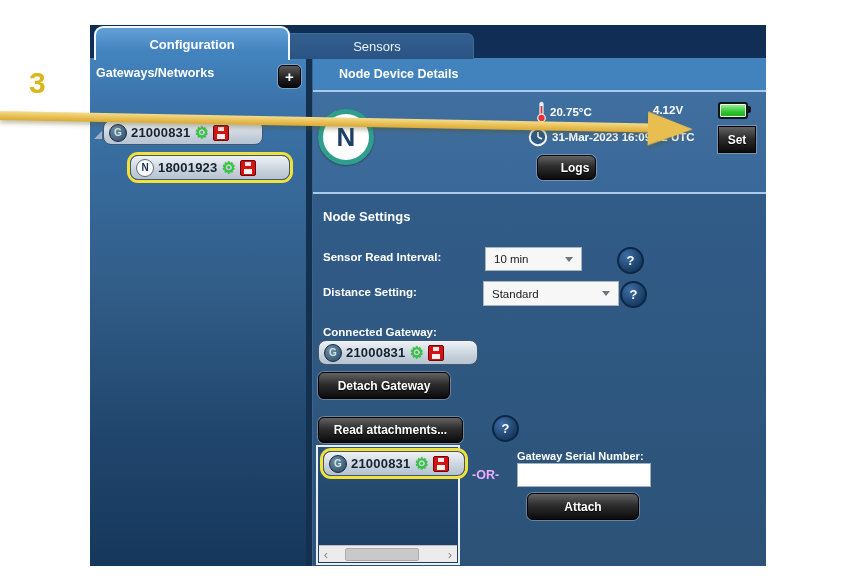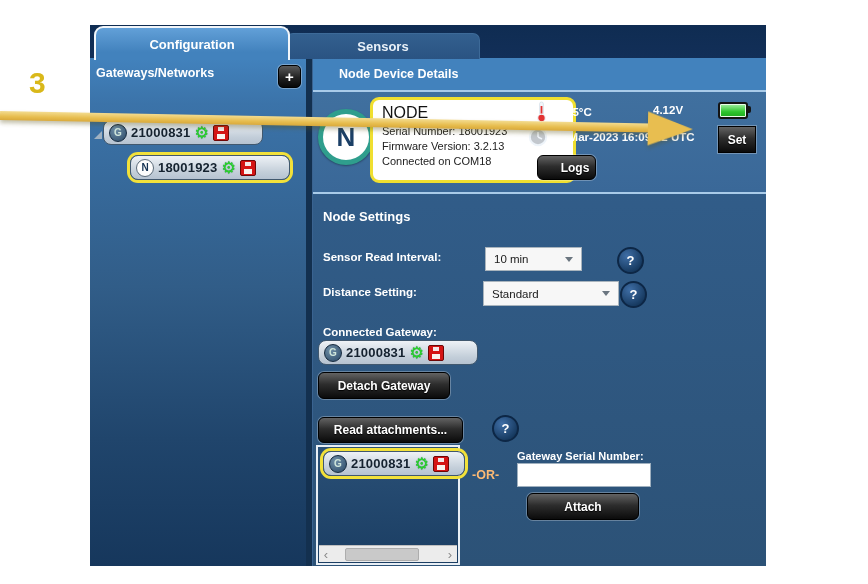--- a/index.html
+++ b/index.html
@@ -15,24 +15,24 @@
 
   
   .tabbar{left:0;top:0;width:676px;height:33px;background:linear-gradient(#0f2c52,#122f58);}
   .tab-active{
     left:4px;top:1px;width:192px;height:32px;z-index:3;
     background:linear-gradient(#62a0d8,#4282bd 75%);
     border:2px solid #f2f6fa;border-bottom:none;border-radius:9px 9px 0 0;
     color:#fff;font-weight:bold;font-size:13px;display:flex;align-items:center;justify-content:center;
   }
   .tab-inactive{
-    left:196px;top:8px;width:192px;height:25px;z-index:2;
+    left:190px;top:8px;width:192px;height:25px;z-index:2;
     background:linear-gradient(#33608f,#2a5382);
     border:1px solid #3d6a98;border-bottom:none;border-radius:7px 7px 0 0;
-    color:#e9f1f8;font-weight:bold;font-size:13px;display:flex;align-items:center;justify-content:center;
+    color:#e9f1f8;font-weight:normal;font-size:13px;display:flex;align-items:center;justify-content:center;
   }
 
   
   .sidebar{left:0;top:33px;width:216px;height:508px;
     background:linear-gradient(180deg,#4282bd 0%,#3b73a9 9%,#315d88 45%,#20456c 75%,#16375c 100%);}
   .sb-header{left:6px;top:8px;color:#fff;font-weight:bold;font-size:12.5px;}
   .btn-plus{left:188px;top:7px;width:21px;height:21px;border-radius:5px;
     background:linear-gradient(#5a5a5a,#222 55%,#070707);border:1px solid #000;
     box-shadow:0 0 0 1px rgba(255,255,255,.3);color:#fff;font-weight:bold;font-size:15px;
     display:flex;align-items:center;justify-content:center;line-height:1;}
@@ -104,21 +104,21 @@
   .btn-detach{left:228px;top:347px;width:130px;height:25px;}
   .btn-hide{left:228px;top:392px;width:143px;height:24px;}
 
   .listbox{left:226px;top:420px;width:144px;height:120px;background:linear-gradient(#2a5077,#1b3e63);
     border:2px solid #e9eff5;box-sizing:border-box;}
   .att-chip{position:absolute;left:5px;top:4px;width:130px;}
   .hscroll{position:absolute;left:1px;right:1px;bottom:1px;height:16px;background:#ececec;border-top:1px solid #bfbfbf;}
   .sc-btn{position:absolute;top:0;width:14px;height:16px;color:#8a8a8a;font-size:13px;display:flex;align-items:center;justify-content:center;}
   .sc-thumb{position:absolute;left:26px;top:2px;width:72px;height:11px;background:#c9c9c9;border:1px solid #adadad;border-radius:2px;}
 
-  .or{left:382px;top:443px;color:#fdba74;font-weight:bold;font-size:12.5px;}
+  .or{left:382px;top:443px;color:#f0abfc;font-weight:bold;font-size:12.5px;}
   .lb-gsn{left:427px;top:425px;font-size:11px;}
   .inp-gsn{left:427px;top:438px;width:134px;height:24px;background:#fff;border:1px solid #9fb0bf;box-sizing:border-box;
     font-size:12px;padding:0 5px;font-family:inherit;}
   .btn-attach{left:437px;top:468px;width:110px;height:25px;}
 
   
   .step-num{left:29px;top:66px;color:#d9b81a;font-size:30px;font-weight:bold;z-index:70;}
   .arrow{left:0;top:105px;width:700px;height:40px;z-index:60;transform:rotate(1.1deg);transform-origin:0 10px;
     filter:drop-shadow(0 3px 2px rgba(90,80,20,.35));pointer-events:none;}
   .arrow-line{position:absolute;left:0;top:6px;width:650px;height:9px;
@@ -166,26 +166,20 @@
   <div class="abs rp"></div>
   <div class="abs rp-header">
     <span>Node Device Details</span>
   </div>
   <div class="abs sep" style="top:65px;"></div>
   <div class="abs devsec"></div>
   <div class="abs sep" style="top:167px;"></div>
 
   <div class="abs logo">N</div>
 
-  <div class="abs namebox">
-    <div class="nm">NODE</div>
-    <div class="ln">Serial Number: 18001923</div>
-    <div class="ln">Firmware Version: 3.2.13</div>
-    <div class="ln">Connected on COM18</div>
-  </div>
 
   <div class="abs therm">
     <svg width="11" height="22" viewBox="0 0 11 22">
       <rect x="3.6" y="1" width="3.8" height="13" rx="1.9" fill="#f2f6fa" stroke="#c9d6e2" stroke-width="0.6"></rect>
       <rect x="4.6" y="5" width="1.8" height="10" fill="#e23333"></rect>
       <circle cx="5.5" cy="17" r="3.8" fill="#e23333" stroke="#f2f6fa" stroke-width="1.2"></circle>
     </svg>
   </div>
   <div class="abs wlabel temp">20.75°C</div>
 

